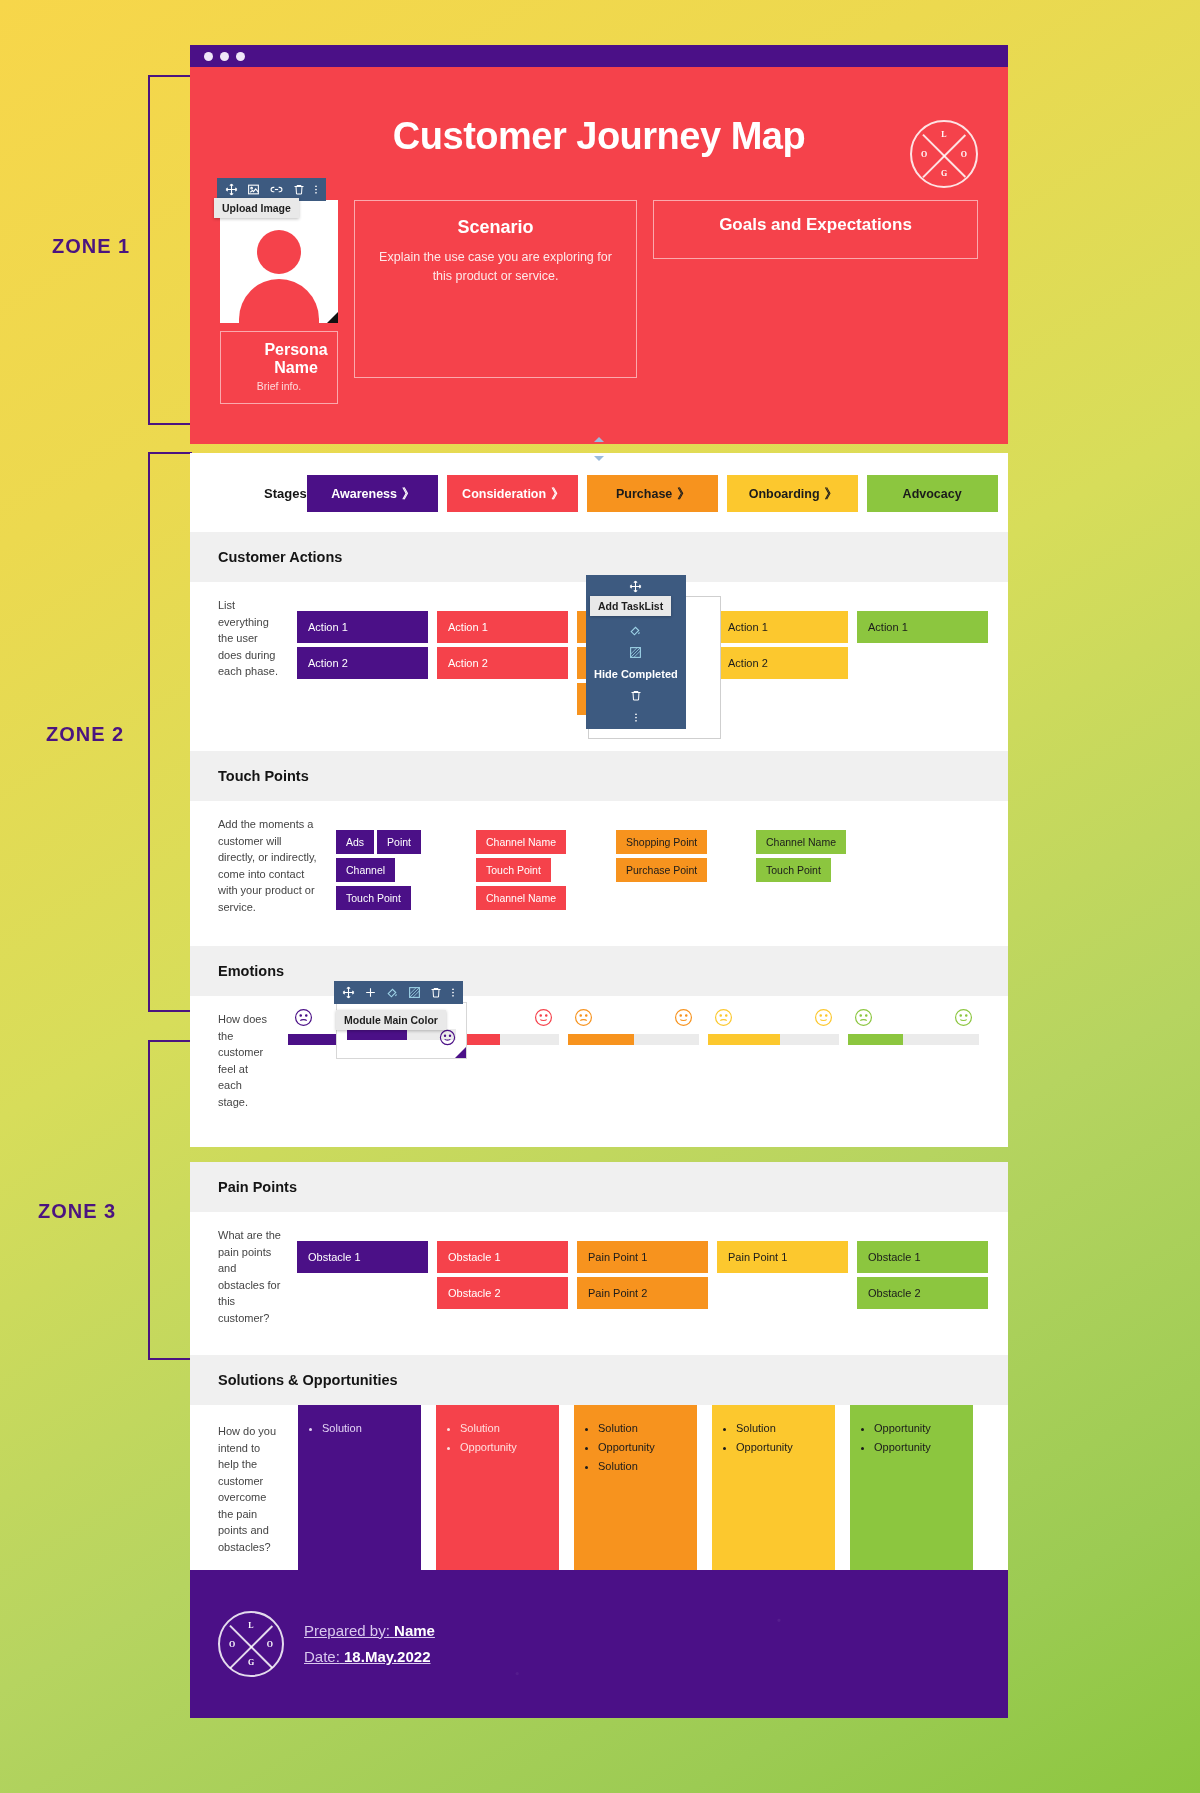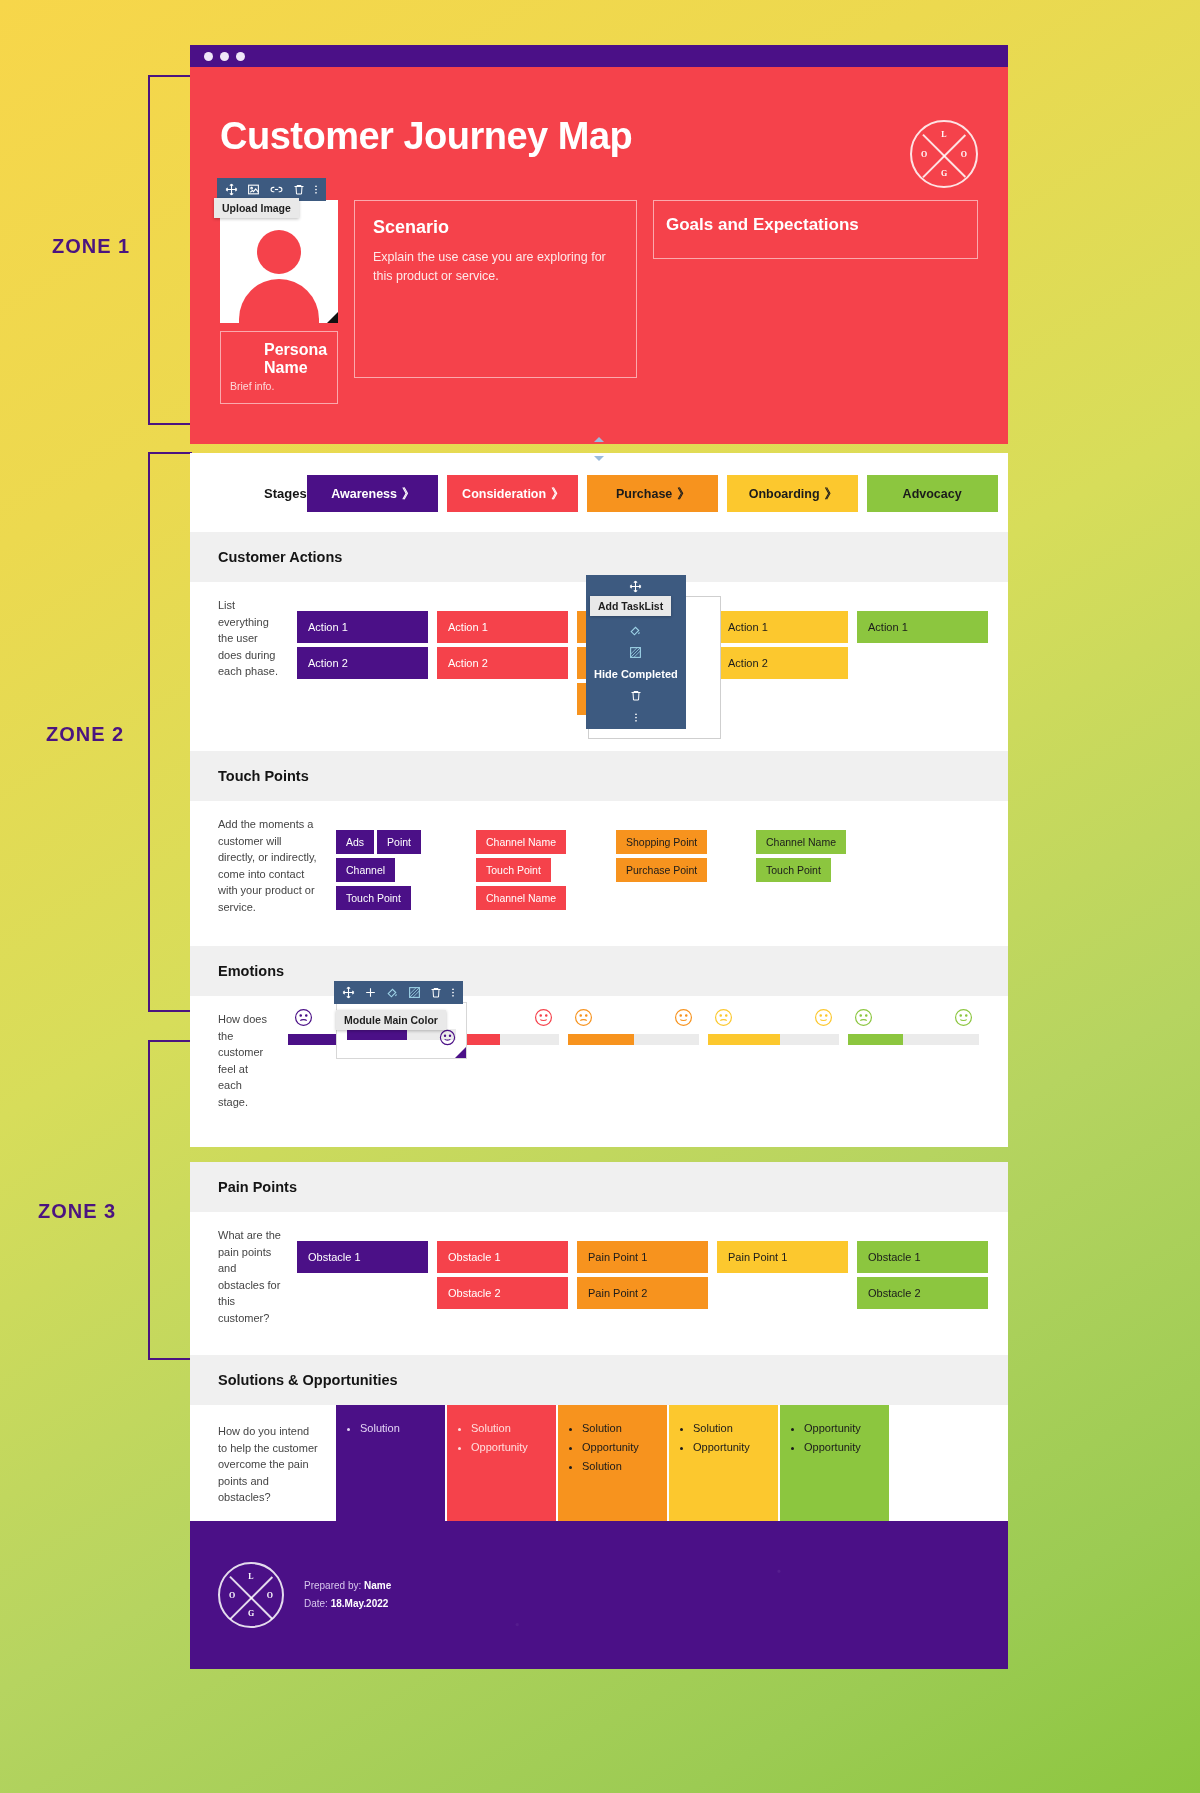--- a/index.html
+++ b/index.html
@@ -13,21 +13,21 @@
   
   .zone-label {
     position: absolute; color: #4b1480;
     font-size: 20px; font-weight: bold; letter-spacing: 1px;
   }
   .bracket { position: absolute; border: 2px solid #4b1480; border-right: none; }
 
   
   .board { position: absolute; left: 190px; top: 45px; width: 818px; }
 
-  .window { background: #a21caf; }
+  .window { background: #a21caf; text-align: center; }
   .titlebar {
     height: 22px; background: #4b1087; display: flex; align-items: center;
     padding-left: 14px; gap: 7px;
   }
   .dot { width: 9px; height: 9px; border-radius: 50%; background: #efe6f8; }
 
   .hero { background: #f5424b; padding: 48px 30px 40px 30px; position: relative; }
   .hero h1 {
     color: #fff; font-size: 38px; font-weight: bold; letter-spacing: -0.5px;
     margin-bottom: 42px;
@@ -143,21 +143,21 @@
     color: #fff;
   }
 
   
   .emo-col { width: 131px; margin-right: 9px; padding-top: 12px; }
   .emo-faces { display: flex; justify-content: space-between; padding: 0 6px 7px 6px; }
   .emo-bar { height: 11px; background: #ebebeb; position: relative; }
   .emo-fill { height: 100%; }
 
   
-  .sol-col { width: 109px; margin-right: 2px; padding: 17px 13px 22px 13px; min-height: 108px; }
+  .sol-col { width: 123px; margin-right: 15px; padding: 17px 13px 22px 13px; min-height: 108px; }
   .sol-col li { font-size: 11px; margin-bottom: 7px; list-style: disc; margin-left: 11px; }
 
   
   .mod-pop {
     position: absolute; background: #fff; width: 131px; border: 1px solid #d7d7d7;
     padding: 26px 10px 18px 10px; z-index: 29;
   }
   .mod-pop .mbar { height: 11px; background: #ebebeb; }
   .mod-pop .mfill { height: 100%; width: 55%; background: #4b1087; }
   .mod-pop .corner {
@@ -173,21 +173,21 @@
   }
 
   
   .footer {
     background: #4b1087; height: 148px; display: flex; align-items: center;
     padding-left: 28px; gap: 20px;
     background-image: radial-gradient(circle at 72% 34%, rgba(255,255,255,.06) 0 1px, transparent 2px),
                       radial-gradient(circle at 40% 70%, rgba(255,255,255,.05) 0 1px, transparent 2px);
   }
   .footer .logo-circle { position: relative; right: auto; top: auto; width: 66px; height: 66px; }
-  .footer .meta { color: #d9c8ee; font-size: 10px; line-height: 1.75; }
+  .footer .meta { color: #d9c8ee; font-size: 15px; line-height: 1.75; text-decoration: underline; }
   .footer .meta b { color: #fff; }
 
   .marker {
     position: absolute; left: 50%; transform: translateX(-50%);
     width: 0; height: 0; border-left: 5px solid transparent;
     border-right: 5px solid transparent;
   }
 </style>
 </head>
 <body>

